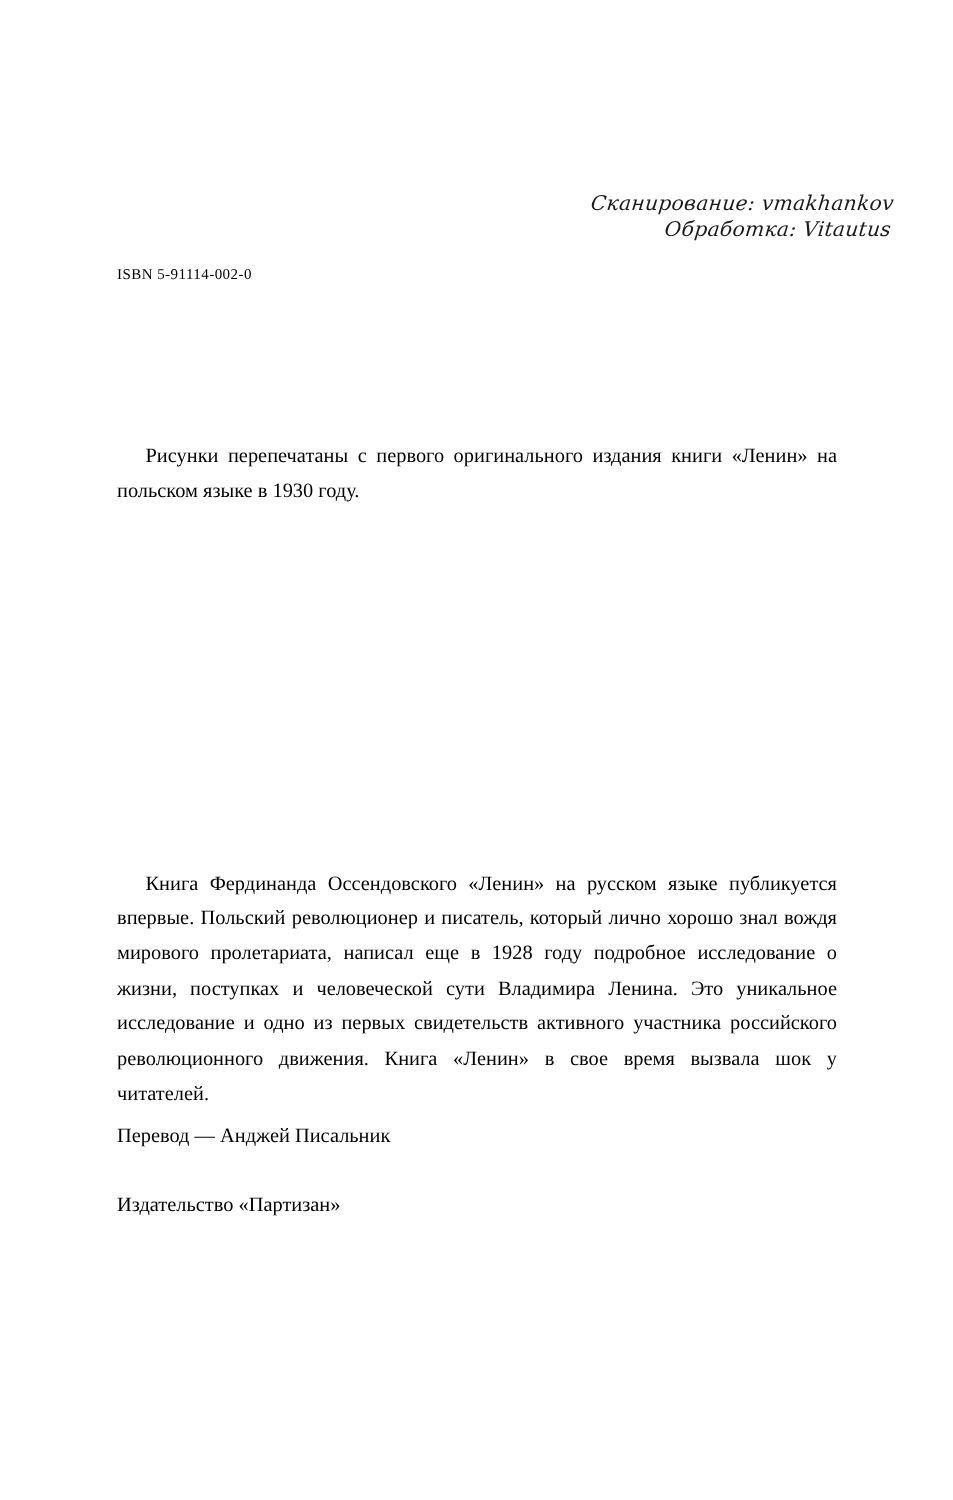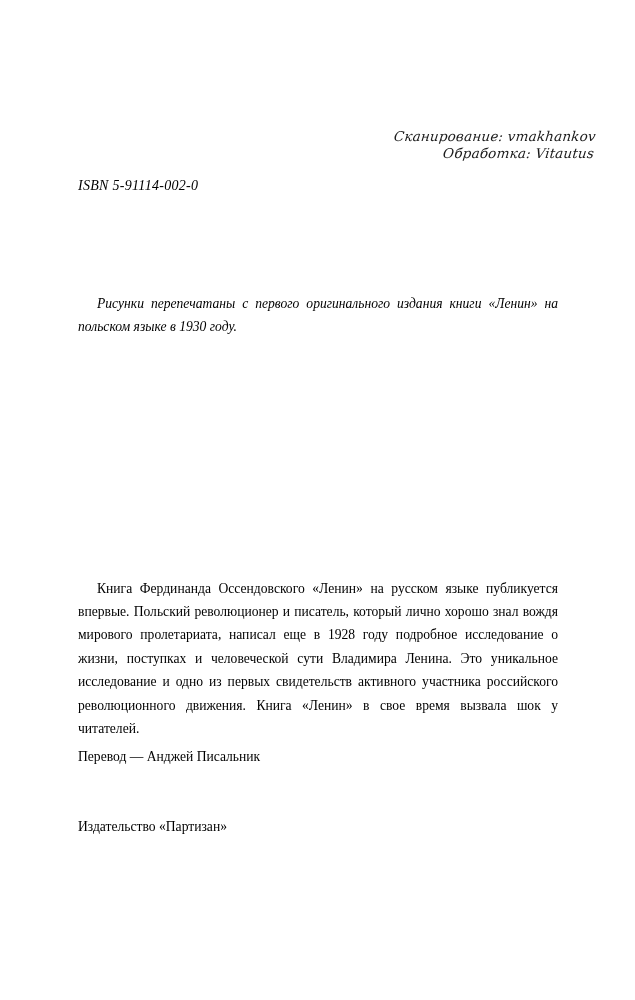--- a/index.html
+++ b/index.html
@@ -41,50 +41,49 @@
     display: block;
     white-space: nowrap;
   }
 
   
   .isbn {
     position: absolute;
     left: 78px;
     top: 178px;
     font-family: "Liberation Serif", "DejaVu Serif", serif;
-    font-size: 14px;
+    font-size: 10px;
     letter-spacing: 0.3px;
     white-space: nowrap;
-    font-style: italic;
   }
 
   
   .para {
     position: absolute;
     left: 78px;
     width: 480px;
     font-size: 13.6px;
     line-height: 23.4px;
     text-align: justify;
     text-justify: inter-word;
     text-indent: 19px;
     hyphens: manual;
   }
-  .para-illustrations { top: 278px; font-style: italic; }
+  .para-illustrations { top: 278px; }
   .para-blurb        { top: 563px; }
 
   
   .colophon-line {
     position: absolute;
     left: 78px;
     font-size: 13.6px;
     white-space: nowrap;
   }
   .line-translator { top: 749px; font-family: Liberation Serif, serif; }
-  .line-publisher  { top: 795px; margin-top: 24px; }
+  .line-publisher  { top: 795px; }
 </style>
 </head>
 <body>
 
 <div class="page">
 
   <div class="scan-credit">
     <span class="credit-line">Сканирование: vmakhankov</span>
     <span class="credit-line">Обработка: Vitautus</span>
   </div>

